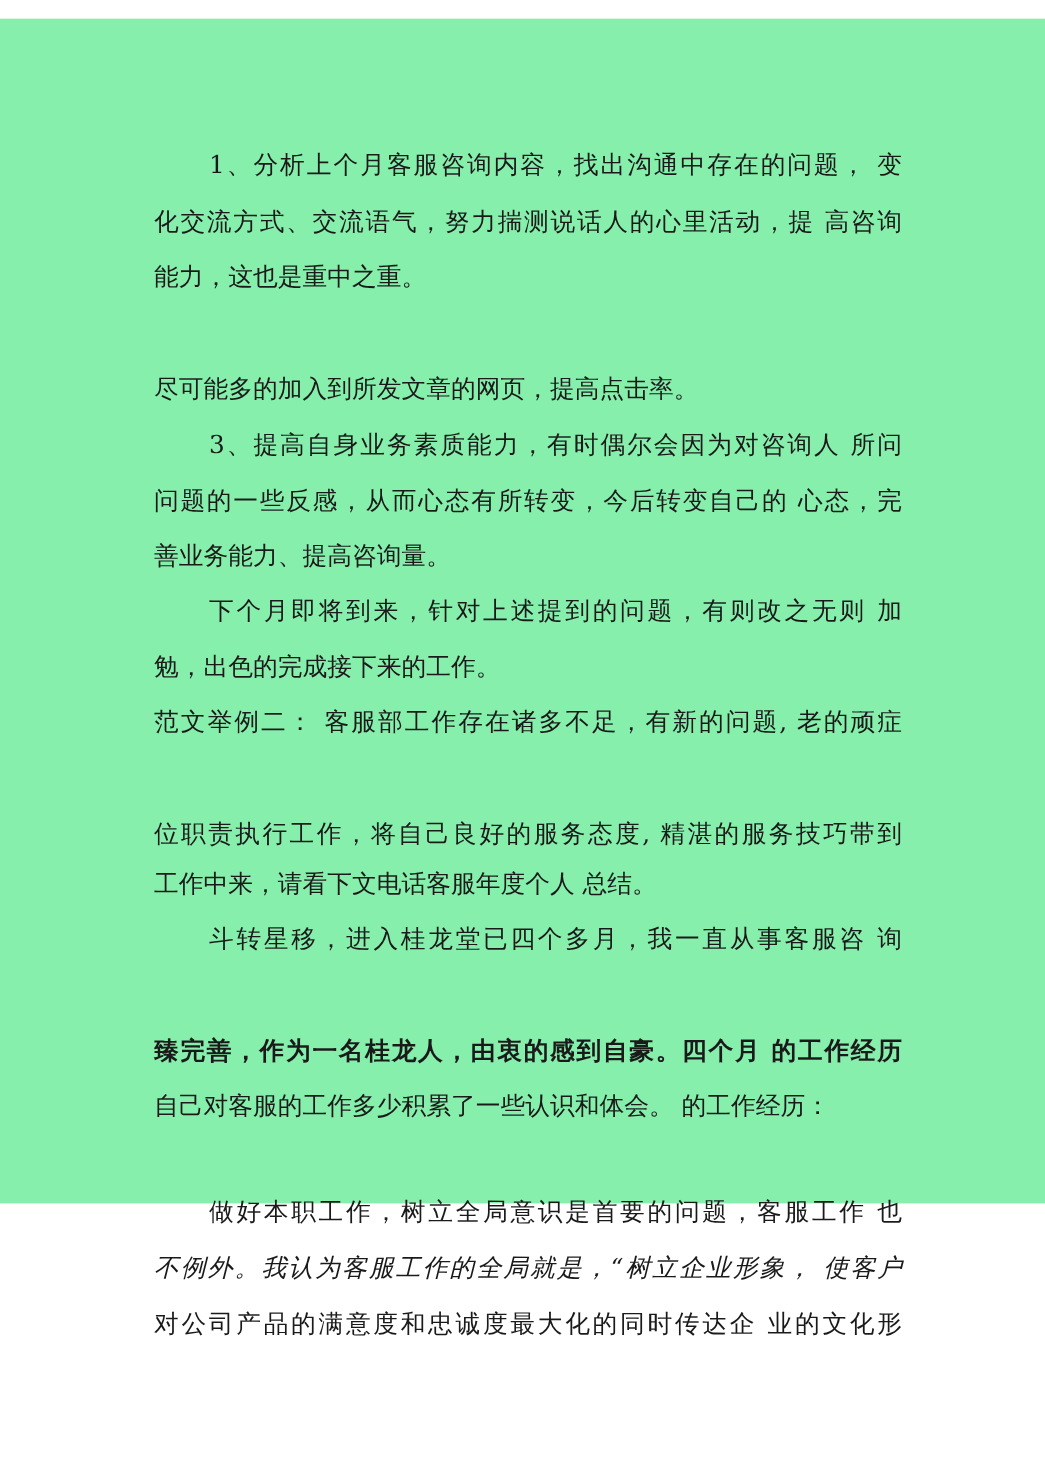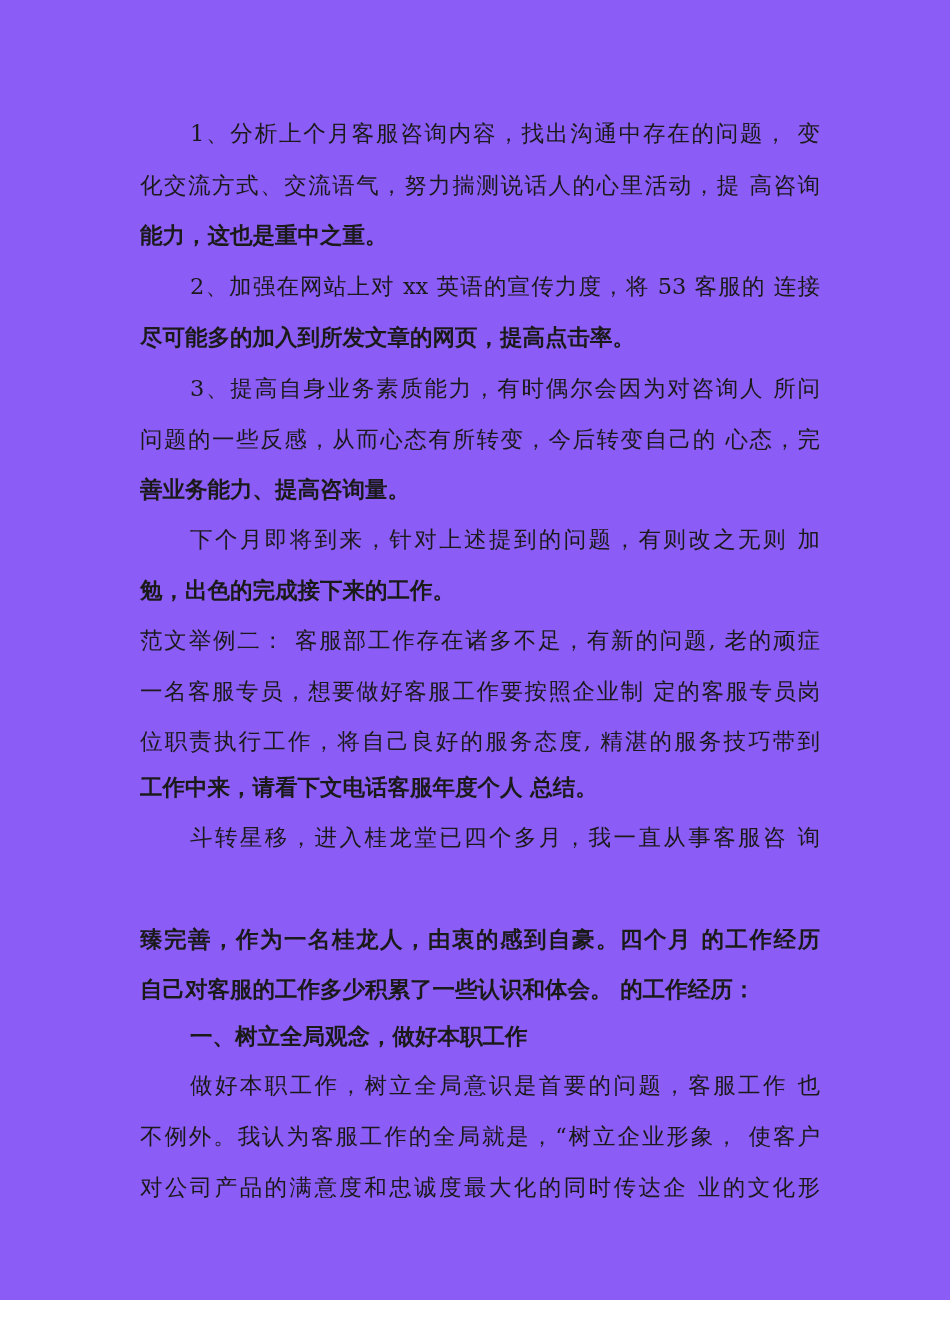--- a/index.html
+++ b/index.html
@@ -1,53 +1,50 @@
 <!DOCTYPE html>
 <html><head>
   <meta charset="utf-8">
   <style>
     html, body { margin: 0; padding: 0; background: #ffffff; }
     body { width: 950px; height: 1344px; position: relative; overflow: hidden; }
     .page {
-      position: absolute; left: 0; top: 0; width: 950px; height: 1300px; background: #8b5cf6;
+      position: absolute; left: 0; top: 17px; width: 950px; height: 1077px; background: #86efac;
     }
     .line {
       position: absolute;
       left: 140px;
       width: 680px;
       height: 50px;
       font-family: "DejaVu Serif", "Liberation Serif", serif;
       font-size: 22.5px;
       color: #1a1a1a;
       white-space: pre;
       line-height: 30px;
       text-align: justify;
       text-align-last: justify;
     }
-    .line.last { text-align-last: left; font-weight: bold; }
+    .line.last { text-align-last: left; }
     .line.indent { left: 190px; width: 630px; }
   </style>
 </head>
 <body>
 
 <div class="page" id="page">
     <div class="line indent" style="top: 118px;">1、分析上个月客服咨询内容，找出沟通中存在的问题， 变</div>
     <div class="line" style="top: 170px;">化交流方式、交流语气，努力揣测说话人的心里活动，提 高咨询</div>
     <div class="line last" style="top: 220px;">能力，这也是重中之重。</div>
-    <div class="line indent" style="top: 271px;">2、加强在网站上对 xx 英语的宣传力度，将 53 客服的 连接</div>
     <div class="line last" style="top: 322px;">尽可能多的加入到所发文章的网页，提高点击率。</div>
     <div class="line indent" style="top: 373px;">3、提高自身业务素质能力，有时偶尔会因为对咨询人 所问</div>
     <div class="line" style="top: 424px;">问题的一些反感，从而心态有所转变，今后转变自己的 心态，完</div>
     <div class="line last" style="top: 474px;">善业务能力、提高咨询量。</div>
     <div class="line indent" style="top: 524px;">下个月即将到来，针对上述提到的问题，有则改之无则 加</div>
     <div class="line last" style="top: 575px;">勉，出色的完成接下来的工作。</div>
     <div class="line" style="top: 625px;">范文举例二： 客服部工作存在诸多不足，有新的问题, 老的顽症</div>
-    <div class="line" style="top: 676px;">一名客服专员，想要做好客服工作要按照企业制 定的客服专员岗</div>
     <div class="line" style="top: 726px;">位职责执行工作，将自己良好的服务态度, 精湛的服务技巧带到</div>
     <div class="line last" style="top: 772px;">工作中来，请看下文电话客服年度个人 总结。</div>
     <div class="line indent" style="top: 822px;">斗转星移，进入桂龙堂已四个多月，我一直从事客服咨 询</div>
     <div class="line" style="top: 924px; font-weight: bold;">臻完善，作为一名桂龙人，由衷的感到自豪。四个月 的工作经历</div>
     <div class="line last" style="top: 974px;">自己对客服的工作多少积累了一些认识和体会。 的工作经历：</div>
-    <div class="line indent last" style="top: 1021px;">一、树立全局观念，做好本职工作</div>
     <div class="line indent" style="top: 1070px;">做好本职工作，树立全局意识是首要的问题，客服工作 也</div>
-    <div class="line" style="top: 1121px;">不例外。我认为客服工作的全局就是，“树立企业形象， 使客户</div>
+    <div class="line" style="top: 1121px; font-style: italic;">不例外。我认为客服工作的全局就是，“树立企业形象， 使客户</div>
     <div class="line" style="top: 1172px;">对公司产品的满意度和忠诚度最大化的同时传达企 业的文化形</div>
   </div>
 
 </body></html>

